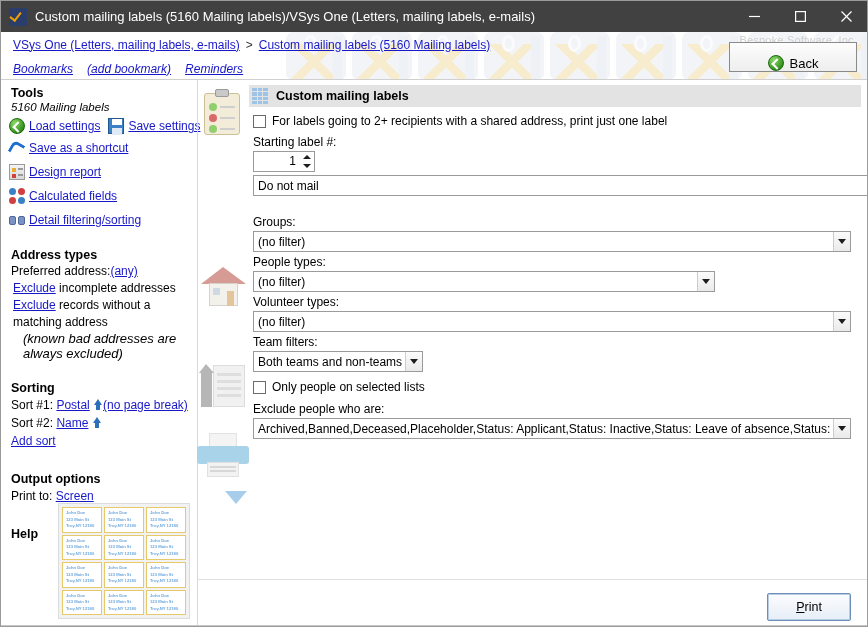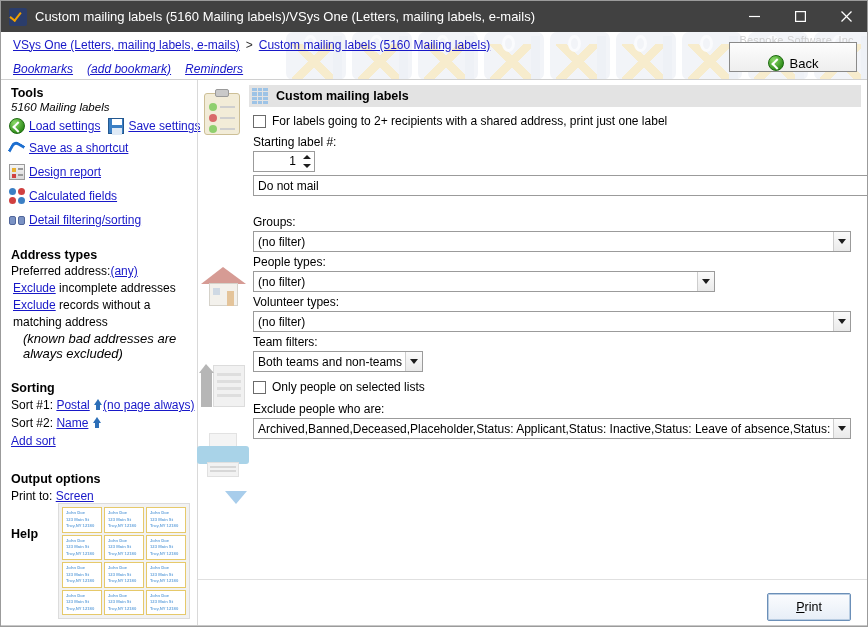--- a/index.html
+++ b/index.html
@@ -432,21 +432,21 @@
     <div class="addr-line" style="margin-left:12px;">
       <a>Exclude</a>
       <span>records without a matching address</span>
     </div>
     <div class="addr-note">(known bad addresses are always excluded)</div>
 
     <div class="sec-head" style="margin-top:20px;">Sorting</div>
     <div class="sort-line">
       <span>Sort #1:</span>
       <a>Postal</a>
-      <span class="up-arrow"></span><a>(no page always)</a>
+      <span class="up-arrow"></span><a>(no page break)</a>
     </div>
     <div class="sort-line">
       <span>Sort #2:</span>
       <a>Name</a>
       <span class="up-arrow"></span>
     </div>
     <div class="sort-line">
       <a>Add sort</a>
     </div>
 

